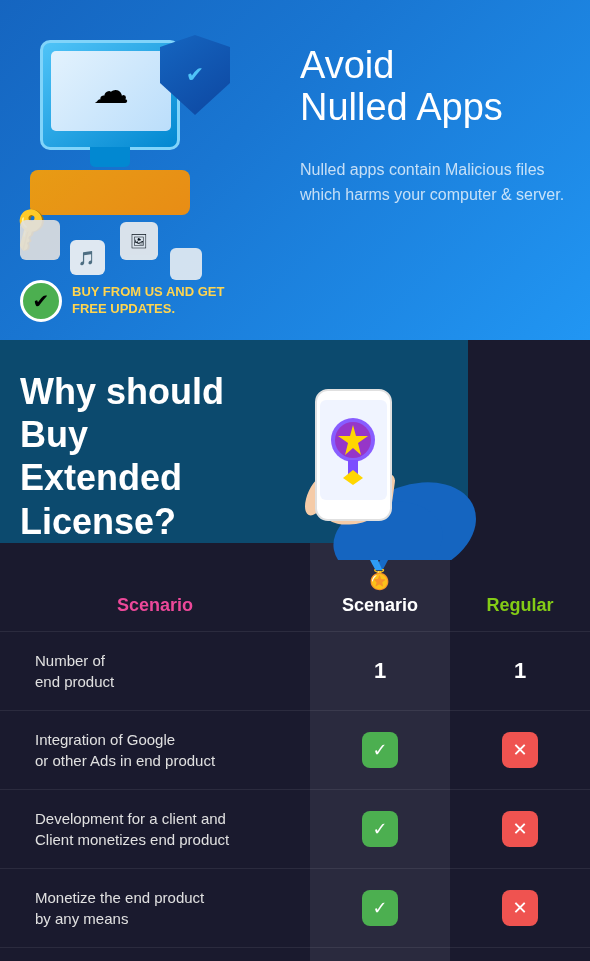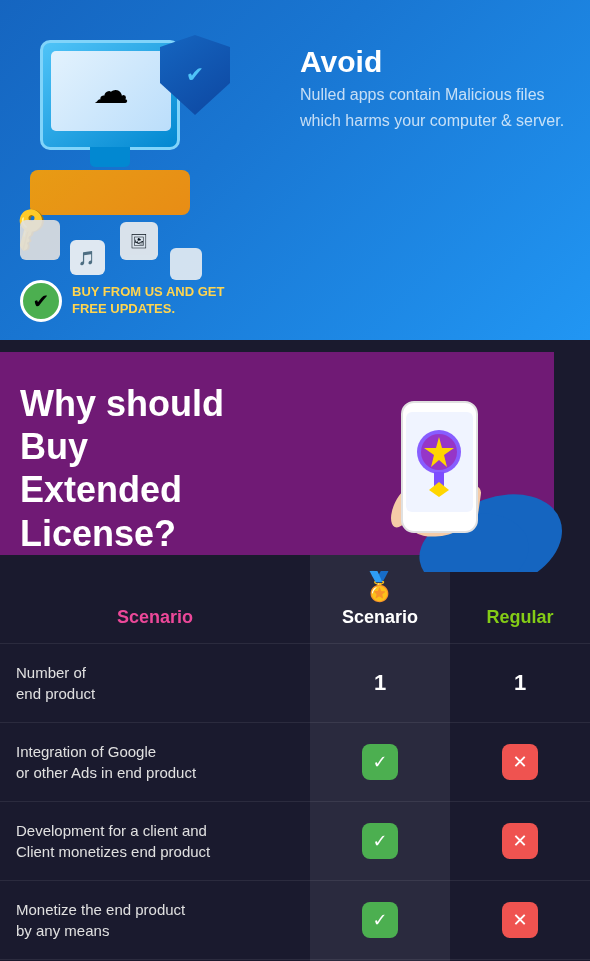--- a/index.html
+++ b/index.html
@@ -145,25 +145,25 @@
       border-radius: 6px;
       opacity: 0.85;
     }
 
     .banner-text {
       flex: 1;
       padding-left: 10px;
       padding-top: 15px;
     }
     .banner-title {
-      font-size: 30px;
-      font-weight: 700;
+      font-size: 38px;
+      font-weight: 400;
       color: #ffffff;
       line-height: 1.1;
-      margin-bottom: 4px;
+      margin-bottom: 28px;
     }
     .banner-subtitle {
       font-size: 16px;
       color: rgba(255,255,255,0.75);
       line-height: 1.6;
     }
 
     .banner-footer {
       position: absolute;
       bottom: 18px;
@@ -186,26 +186,25 @@
     .banner-badge-text {
       font-size: 13px;
       font-weight: 700;
       color: #ffd54f;
       text-transform: uppercase;
       line-height: 1.3;
     }
 
     
     .middle-section {
-      width: 554px;
-      background: #701a75;
+      width: 468px;
+      background: #0c4a6e;
       padding: 30px 20px 0 20px;
       position: relative;
       min-height: 160px;
-      margin-top: 12px;
     }
     .section-title {
       font-size: 36px;
       font-weight: 900;
       color: #ffffff;
       line-height: 1.2;
       width: 280px;
     }
 
     
@@ -266,21 +265,21 @@
       margin-bottom: 4px;
     }
 
     .table-row {
       border-top: 1px solid rgba(255,255,255,0.08);
     }
     .table-row .col-scenario {
       font-size: 15px;
       color: #e0e0e0;
       line-height: 1.4;
-      padding: 18px 16px;
+      padding: 18px 35px;
     }
     .table-row .col-extended {
       background: #2a2a3e;
     }
 
     .number-val {
       font-size: 22px;
       font-weight: 700;
       color: #ffffff;
     }
@@ -350,20 +349,21 @@
     <div class="illus-key">🔑</div>
     <div class="illus-cube1"></div>
     <div class="illus-cube2">🎵</div>
     <div class="illus-cube3">🖼</div>
     <div class="illus-cube4"></div>
   </div>
 
   <div class="banner-text">
     <div class="banner-title">
       <span>Avoid</span><br>
+      <span>Nulled Apps</span>
     </div>
     <div class="banner-subtitle">Nulled apps contain Malicious files which harms your computer &amp; server.</div>
   </div>
 
   <div class="banner-footer">
     <div class="banner-badge">✔</div>
     <div class="banner-badge-text">
       <span>BUY FROM US AND GET</span><br>
       <span>FREE UPDATES.</span>
     </div>

